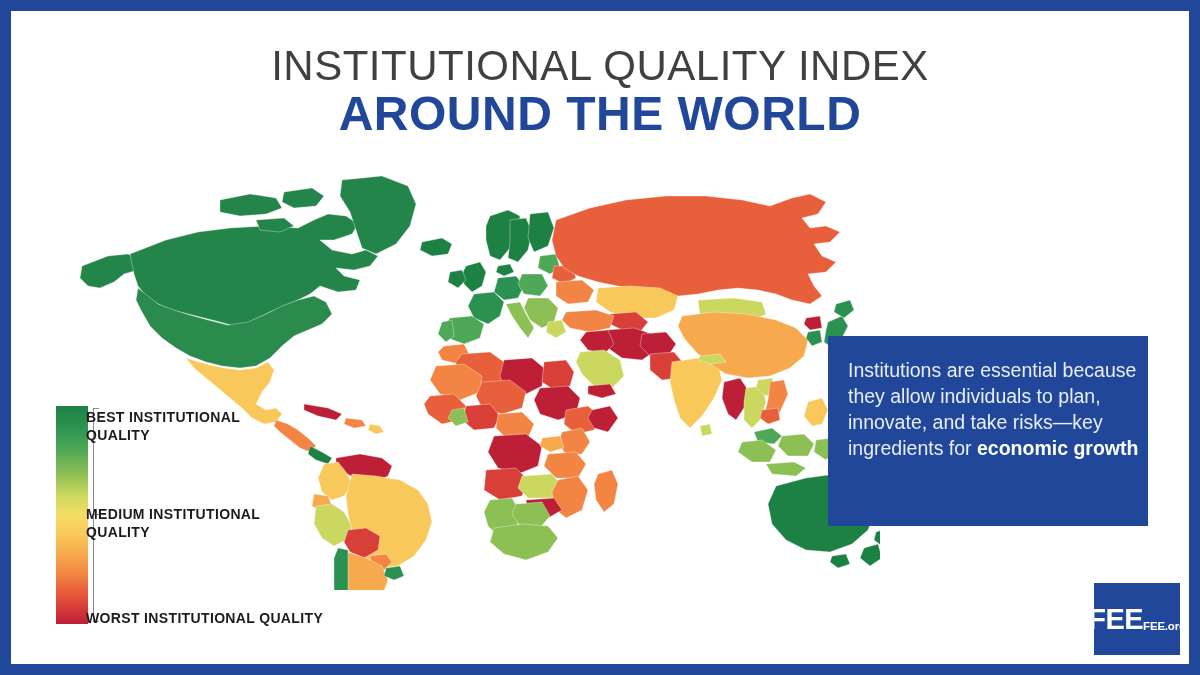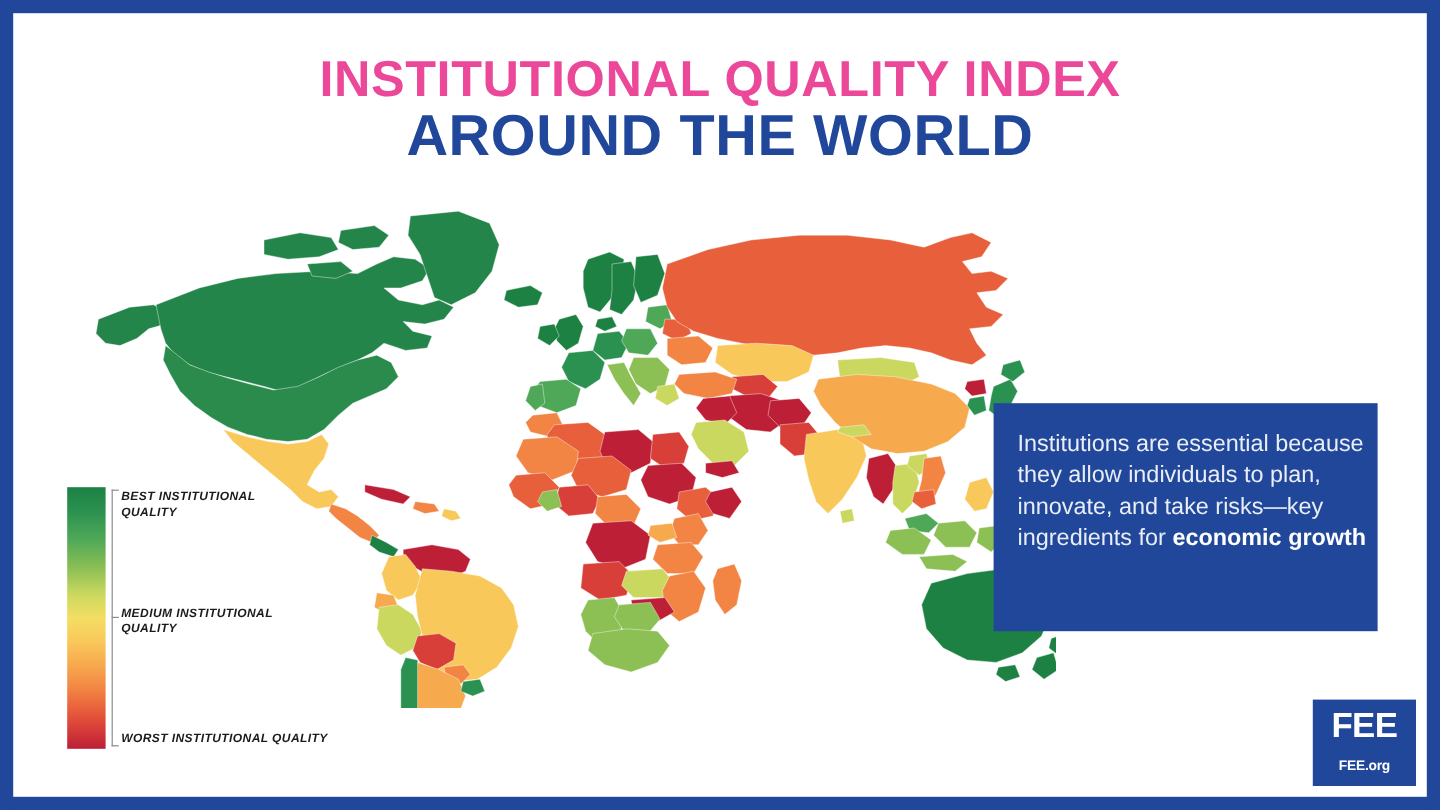--- a/index.html
+++ b/index.html
@@ -35,23 +35,23 @@
   .title-block {
     position: absolute;
     left: 0;
     top: 44px;
     width: 1200px;
     text-align: center;
     z-index: 3;
   }
   .title-line1 {
     font-size: 42px;
-    font-weight: bold;
+    font-weight: normal;
     letter-spacing: 0.5px;
-    color: #ec4899;
+    color: #404040;
     line-height: 1.05;
     white-space: nowrap;
   }
   .title-line2 {
     font-size: 48px;
     font-weight: bold;
     letter-spacing: 0.5px;
     color: #21479B;
     line-height: 1.08;
     white-space: nowrap;
@@ -111,29 +111,28 @@
   }
   .legend-tick {
     position: absolute;
     left: 37px;
     width: 6px;
     height: 0;
     border-top: 1.3px solid #8d8d8d;
   }
   .legend-label {
     position: absolute;
-    left: 45px;
-    font-size: 10px;
+    left: 30px;
+    font-size: 14px;
     font-weight: bold;
     letter-spacing: 0.35px;
     color: #1b1b1b;
     line-height: 1.28;
     text-transform: uppercase;
     white-space: pre-line;
-    font-style: italic;
   }
   .lbl-best   { top: 3px; }
   .lbl-medium { top: 100px; }
   .lbl-worst  { top: 204px; }
 
   
   .quote-box {
     position: absolute;
     left: 828px;
     top: 336px;
@@ -158,21 +157,20 @@
   
   .logo-box {
     position: absolute;
     left: 1094px;
     top: 583px;
     width: 86px;
     height: 72px;
     background: #21479B;
     z-index: 6;
     display: flex;
-    flex-direction: column;
     align-items: center;
     justify-content: center;
   }
   .logo-main {
     font-size: 29px;
     font-weight: bold;
     letter-spacing: -0.5px;
     color: #ffffff;
     line-height: 0.92;
   }

